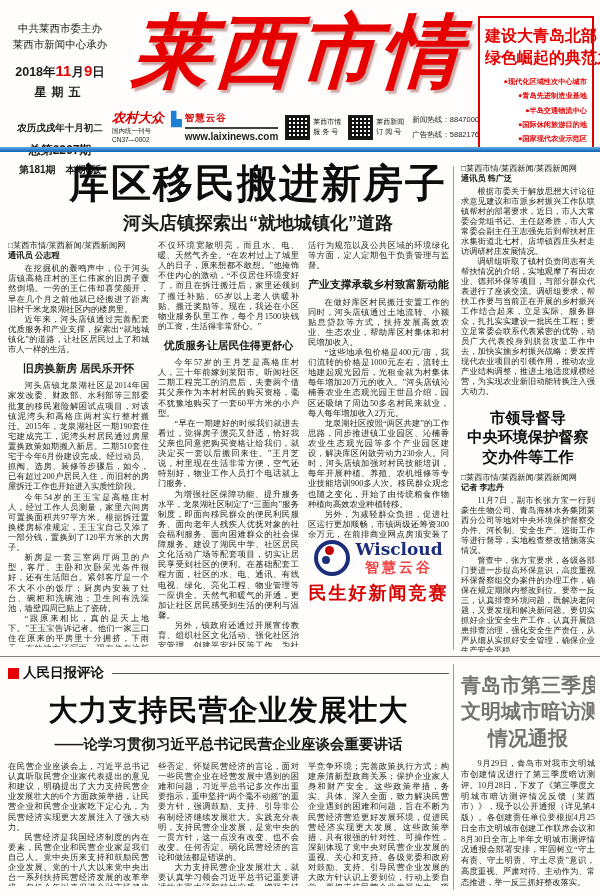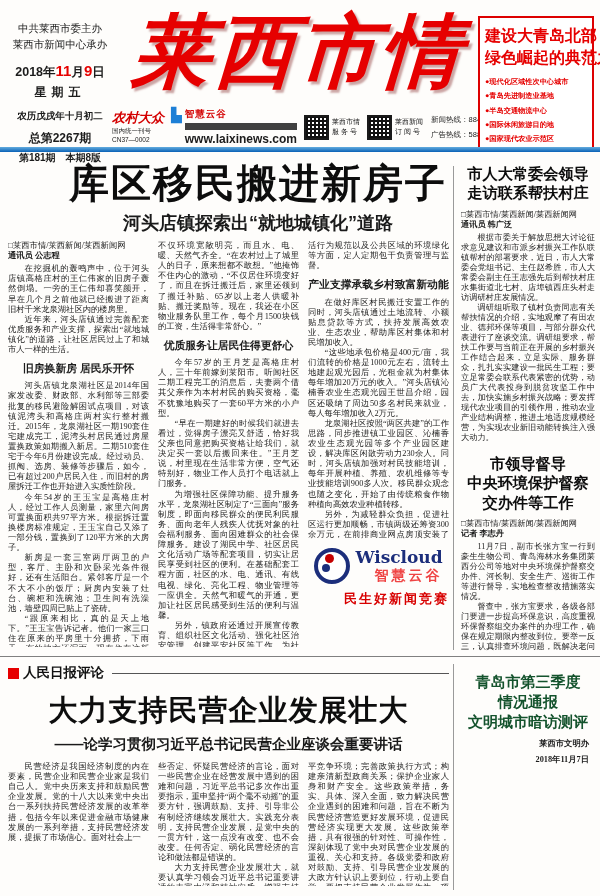--- a/index.html
+++ b/index.html
@@ -5,75 +5,75 @@
   html,body{margin:0;padding:0;background:#e8e8e8;}
   .page{position:relative;width:600px;height:896px;background:#fefdfb;overflow:hidden;
         font-family:"Liberation Serif","DejaVu Serif",serif;color:#1c1c1c;margin:0 auto;}
 
   
   .pub{position:absolute;left:6px;top:21px;width:108px;text-align:center;font-family:"Liberation Sans","DejaVu Sans",sans-serif;}
   .pub .s{font-size:10.5px;font-weight:normal;line-height:1.5;}
   .pub .date{margin-top:9px;font-size:12.5px;font-weight:bold;}
   .pub .date .num{color:#e60000;font-size:15px;}
   .pub .week{font-size:12px;font-weight:bold;letter-spacing:5px;margin-top:3px;}
-  .pub .lunar{font-size:9.5px;font-weight:bold;margin-top:9px;}
+  .pub .lunar{font-size:9.5px;font-weight:bold;margin-top:21px;}
   .pub .iss1{font-size:12px;font-weight:bold;margin-top:7px;}
   .pub .iss2{font-size:10px;font-weight:bold;margin-top:4px;}
 
   .masthead{position:absolute;left:112px;top:-2px;width:372px;height:110px;display:flex;align-items:center;justify-content:center;
             font-family:"DejaVu Serif",serif;font-weight:bold;font-style:italic;font-size:80px;color:#e60000;letter-spacing:3px;
             text-shadow:3px 3px 2px rgba(110,0,0,.35);transform:skewX(-3deg);white-space:nowrap;}
 
   .logos{position:absolute;left:112px;top:108px;width:374px;height:38px;display:flex;align-items:center;gap:7px;
          font-family:"Liberation Sans","DejaVu Sans",sans-serif;}
   .plogo .script{font-family:"DejaVu Serif",serif;font-style:italic;font-weight:bold;font-size:13px;color:#d40000;white-space:nowrap;}
   .plogo .cn{font-size:6.5px;line-height:1.35;text-align:left;color:#222;}
   .weblogo{display:flex;align-items:flex-start;gap:3px;}
   .weblogo .mark{color:#1d7fd6;font-size:14px;line-height:1;font-family:"DejaVu Sans",sans-serif;}
   .weblogo .wname{font-size:9.5px;font-weight:bold;color:#d40000;letter-spacing:1px;white-space:nowrap;}
-  .weblogo .wurl{font-size:12px;font-weight:bold;border-top:7px solid #404040;margin-top:2px;padding-top:2px;white-space:nowrap;}
+  .weblogo .wurl{font-size:10px;font-weight:bold;border-top:2px solid #404040;margin-top:2px;padding-top:2px;white-space:nowrap;}
   .qrbox{display:flex;align-items:center;gap:3px;}
   .qr{width:21px;height:21px;border:2px solid #1a1a1a;
       background-image:repeating-linear-gradient(0deg,#111 0 2px,transparent 2px 4px),
                        repeating-linear-gradient(90deg,#111 0 2px,#fff 2px 4px);}
   .qrlabel{font-size:7px;line-height:1.5;white-space:nowrap;}
   .hotlines{font-size:7.5px;line-height:2;margin-left:1px;white-space:nowrap;}
 
   .promo{position:absolute;right:6px;top:16px;width:102px;height:125px;border:2px solid #dd0000;padding:7px 5px 0 5px;
          text-align:center;font-family:"Liberation Sans","DejaVu Sans",sans-serif;background:#fff;}
   .promo .t{font-size:16px;font-weight:bold;color:#e60000;line-height:1.4;white-space:nowrap;}
-  .promo .bl{margin-top:5px;text-align:left;color:#e60000;font-weight:bold;}
+  .promo .bl{margin-top:5px;text-align:right;color:#e60000;font-weight:bold;}
   .promo .bl .seg-bullet{font-size:7.2px;line-height:2;margin:0;text-indent:0;white-space:nowrap;}
 
   .bluebar{position:absolute;left:0;top:147px;width:600px;height:5px;background:linear-gradient(180deg,#63acde,#0a61b6);}
 
   
   .lead-head{position:absolute;left:0;top:161px;width:516px;text-align:center;font-family:"Liberation Sans","DejaVu Sans",sans-serif;}
   .lead-head h1{margin:0;font-size:40px;font-weight:900;letter-spacing:2px;color:#0d0d0d;line-height:1.1;}
   .lead-head h2{margin:6px 0 0;font-size:18px;font-weight:bold;color:#1a1a1a;}
 
   .lead-cols{position:absolute;left:8px;top:241px;width:441px;height:406px;display:flex;gap:9px;overflow:hidden;}
   .col{width:141px;font-size:8.3px;line-height:1.22;text-align:justify;overflow:hidden;}
   .col3text{height:298px;overflow:hidden;}
 
   .seg-p{margin:0;text-indent:2em;}
   .seg-cont{margin:0;text-indent:0;}
   .seg-h{font-family:"Liberation Sans","DejaVu Sans",sans-serif;font-weight:bold;text-align:center;font-size:10.8px;margin:7px 0 6px;}
   .seg-by{margin:0;text-indent:0;}
   .seg-byb{margin:0 0 3px;text-indent:0;font-weight:bold;}
 
   
-  .ad{margin-top:9px;text-align:right;}
+  .ad{margin-top:1px;text-align:center;}
   .ad .row{display:flex;align-items:center;justify-content:center;gap:5px;}
   .swirl{width:28px;height:28px;border-radius:50%;border:4px solid #1c2e7b;position:relative;background:#fff;flex:0 0 auto;}
   .swirl::after{content:'';position:absolute;left:7px;top:2px;width:9px;height:9px;border-radius:50%;background:#c40000;}
   .swirl::before{content:'';position:absolute;left:4px;top:12px;width:8px;height:8px;border-radius:50%;background:#1c2e7b;}
   .ad .en{font-family:"DejaVu Serif",serif;font-size:17px;font-weight:bold;color:#1c2e7b;line-height:1.1;}
   .ad .cnm{font-family:"DejaVu Serif",serif;font-size:14px;font-weight:900;color:#ef4444;letter-spacing:3px;line-height:1.2;}
-  .ad .slogan{margin-top:7px;color:#d80000;font-weight:900;font-size:13px;letter-spacing:2px;
+  .ad .slogan{margin-top:7px;color:#d80000;font-weight:900;font-size:18px;letter-spacing:2px;
               font-family:"Liberation Sans","DejaVu Sans",sans-serif;}
 
   
   .vdiv1{position:absolute;left:453px;top:166px;width:1px;height:484px;background:#9a9a9a;}
   .sidebar{position:absolute;left:461px;top:164px;width:134px;height:488px;overflow:hidden;
            font-size:8.2px;line-height:1.22;text-align:justify;}
   .sb-title{font-family:"Liberation Sans","DejaVu Sans",sans-serif;text-align:center;font-weight:900;
             font-size:15.2px;line-height:1.28;margin:0 0 7px;color:#0d0d0d;white-space:nowrap;}
   .sb-art2{margin-top:11px;}
 
@@ -89,22 +89,22 @@
   .op-head{text-align:center;margin-top:9px;font-family:"Liberation Sans","DejaVu Sans",sans-serif;}
   .op-head h1{margin:0;font-size:29px;font-weight:900;letter-spacing:1px;color:#0d0d0d;white-space:nowrap;}
   .op-head h2{margin:4px 0 0;font-size:14.5px;font-weight:bold;color:#1a1a1a;white-space:nowrap;}
   .op-cols{display:flex;gap:9px;margin-top:8px;height:124px;overflow:hidden;}
   .op-col{width:141px;font-size:8.3px;line-height:1.22;text-align:justify;overflow:hidden;}
 
   
   .vdiv2{position:absolute;left:453px;top:664px;width:1px;height:226px;background:#9a9a9a;}
   .notice{position:absolute;left:461px;top:672px;width:134px;height:218px;overflow:hidden;
           font-size:8.3px;line-height:1.3;text-align:justify;}
-  .nt-title{font-family:"Liberation Sans","DejaVu Sans",sans-serif;font-weight:900;font-size:15px;line-height:1.32;
-            text-align:center;margin:0 0 8px;color:#14532d;white-space:nowrap;}
+  .nt-title{font-family:"Liberation Sans","DejaVu Sans",sans-serif;font-weight:900;font-size:20px;line-height:1.32;
+            text-align:center;margin:0 0 8px;color:#737373;white-space:nowrap;}
   .nt-sign{text-align:right;font-weight:bold;margin:5px 6px 0 0;text-indent:0;}
 </style>
 </head>
 <body>
 
 <div class="page">
 
   <div class="pub">
     <div class="s">中共莱西市委主办</div>
     <div class="s">莱西市新闻中心承办</div>
@@ -209,24 +209,20 @@
           </div>
         </div>
         <div class="slogan">民生好新闻竞赛</div>
       </div>
     </div>
   </div>
 
   <div class="vdiv1"></div>
   <div class="sidebar">
     <div>
-      <div class="sb-title">
-        <div>市人大常委会领导</div>
-        <div>走访联系帮扶村庄</div>
-      </div>
       <div>
           <p class="seg-by">□莱西市情/莱西新闻/莱西新闻网</p>
           <p class="seg-byb">通讯员 韩广泛</p>
           <p class="seg-p">根据市委关于解放思想大讨论征求意见建议和市派乡村振兴工作队联镇帮村的部署要求，近日，市人大常委会党组书记、主任赵希胜，市人大常委会副主任王志强先后到帮扶村庄水集街道北七村、店埠镇西庄头村走访调研村庄发展情况。</p>
           <p class="seg-p">调研组听取了镇村负责同志有关帮扶情况的介绍，实地观摩了有田农业、德邦环保等项目，与部分群众代表进行了座谈交流。调研组要求，帮扶工作要与当前正在开展的乡村振兴工作结合起来，立足实际、服务群众，扎扎实实建设一批民生工程；要立足常委会联系代表紧密的优势，动员广大代表投身到脱贫攻坚工作中去，加快实施乡村振兴战略；要发挥现代农业项目的引领作用，推动农业产业结构调整，推进土地适度规模经营，为实现农业新旧动能转换注入强大动力。</p>
         </div>
     </div>
     <div class="sb-art2">
       <div class="sb-title">
         <div>市领导督导</div>
@@ -249,36 +245,40 @@
       <span class="sq"></span>
       <span class="txt">人民日报评论</span>
       <span class="ln"></span>
     </div>
     <div class="op-head">
       <h1>大力支持民营企业发展壮大</h1>
       <h2>——论学习贯彻习近平总书记民营企业座谈会重要讲话</h2>
     </div>
     <div class="op-cols">
       <div class="op-col">
+          <p class="seg-cont">在民营企业座谈会上，习近平总书记认真听取民营企业家代表提出的意见和建议，明确提出了大力支持民营企业发展壮大的6个方面政策举措，让民营企业和民营企业家吃下定心丸，为民营经济实现更大发展注入了强大动力。</p>
           <p class="seg-p">民营经济是我国经济制度的内在要素，民营企业和民营企业家是我们自己人。党中央历来支持和鼓励民营企业发展。党的十八大以来党中央出台一系列扶持民营经济发展的改革举措，包括今年以来促进金融市场健康发展的一系列举措，支持民营经济发展，提振了市场信心。面对社会上一</p>
         </div>
       <div class="op-col">
           <p class="seg-cont">些否定、怀疑民营经济的言论，面对一些民营企业在经营发展中遇到的困难和问题，习近平总书记多次作出重要指示，重申坚持“两个毫不动摇”的重要方针，强调鼓励、支持、引导非公有制经济继续发展壮大。实践充分表明，支持民营企业发展，是党中央的一贯方针，这一点没有改变、也不会改变。任何否定、弱化民营经济的言论和做法都是错误的。</p>
           <p class="seg-p">大力支持民营企业发展壮大，就要认真学习领会习近平总书记重要讲话的丰富内涵和精神实质，增强支持民营企业发展的自觉性和坚定性。习近平总书记提出了6个方面政策举措：减轻企业税费负担；解决民营企业融资难融资贵问题；营造公</p>
         </div>
       <div class="op-col">
           <p class="seg-cont">平竞争环境；完善政策执行方式；构建亲清新型政商关系；保护企业家人身和财产安全。这些政策举措，务实、具体、深入全面，致力解决民营企业遇到的困难和问题，旨在不断为民营经济营造更好发展环境，促进民营经济实现更大发展。这些政策举措，具有很强的针对性、可操作性，深刻体现了党中央对民营企业发展的重视、关心和支持。各级党委和政府对鼓励、支持、引导民营企业发展的大政方针认识上要到位，行动上要自觉。要把支持民营企业发展作为一项重要任务，花更多时间和精力去推动民营企业发展、民营企业家成长，不能成为挂在嘴边的口号。（下转第2版）</p>
         </div>
     </div>
   </div>
 
   <div class="vdiv2"></div>
   <div class="notice">
     <div class="nt-title">
       <div>青岛市第三季度</div>
+      <div>文明城市暗访测评</div>
       <div>情况通报</div>
-      <div>文明城市暗访测评</div>
-    </div>
+    </div>
+    <div>
+        <p class="seg-p">9月29日，青岛市对我市文明城市创建情况进行了第三季度暗访测评。10月28日，下发了《第三季度文明城市暗访测评情况反馈（莱西市）》，现予以公开通报（详见第4版）。各创建责任单位要根据4月25日全市文明城市创建工作联席会议和8月30日全市上半年文明城市测评情况通报会部署安排，牢固树立“守土有责、守土明责、守土尽责”意识，高度重视、严肃对待、主动作为、常态推进，举一反三抓好整改落实。</p>
+      </div>
     <div class="nt-sign">莱西市文明办</div>
     <div class="nt-sign">2018年11月7日</div>
   </div>
 
 </div>
 
 </body></html>

